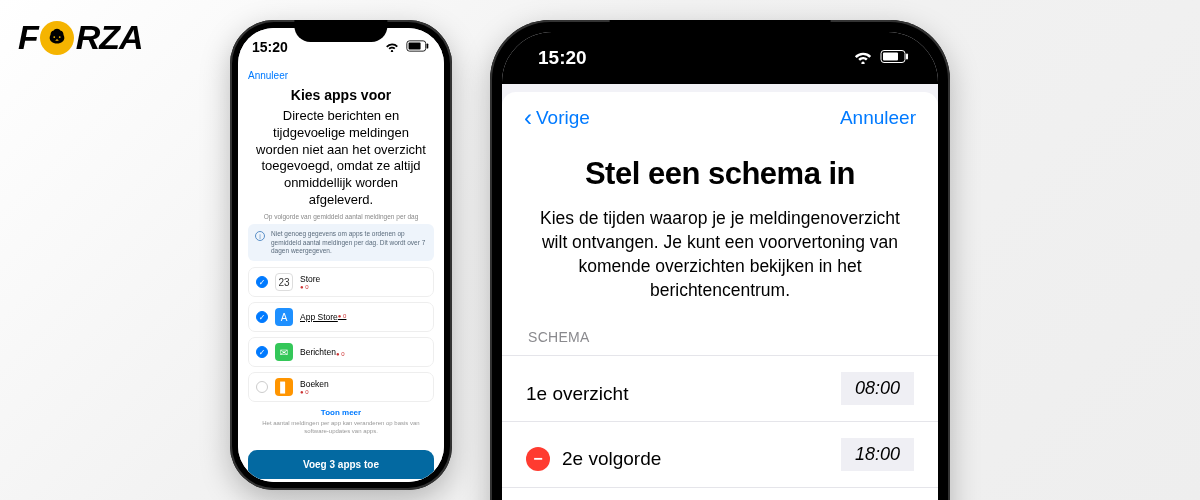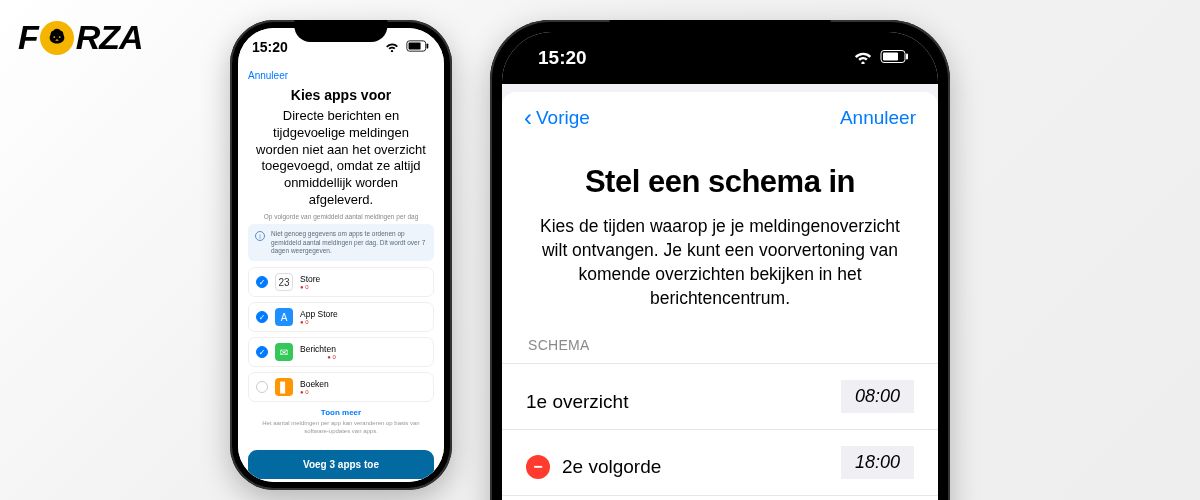--- a/index.html
+++ b/index.html
@@ -46,21 +46,21 @@
 .sm-row .app-meta { font-size: 6px; color: #c33; }
 .sm-more { text-align: center; color: #007aff; font-size: 8px; font-weight: 600; margin: 6px 0 3px; }
 .sm-foot { text-align: center; font-size: 6px; color: #999; padding: 0 6px; line-height: 1.3; }
 .sm-cta { margin-top: 14px; background: #0369a1; color: #fff; text-align: center; border-radius: 9px; padding: 9px 0; font-size: 10px; font-weight: 600; }
 
 
 .bg-sheet { background: #fff; border-top-left-radius: 14px; border-top-right-radius: 14px; margin: 8px 0 0; height: calc(100% - 60px); overflow: hidden; }
 .bg-nav { display: flex; justify-content: space-between; align-items: center; padding: 14px 22px 6px; color: #007aff; font-size: 19px; }
 .bg-back { display: flex; align-items: center; gap: 4px; }
 .bg-back-chevron { font-size: 24px; line-height: 1; font-weight: 400; }
-.bg-title { font-size: 31px; font-weight: 700; text-align: center; margin: 28px 20px 14px; letter-spacing: -0.5px; }
+.bg-title { font-size: 31px; font-weight: 700; text-align: center; margin: 20px 20px 14px; letter-spacing: -0.5px; }
 .bg-sub { font-size: 17.5px; text-align: center; line-height: 1.38; padding: 0 30px; }
 .bg-section-label { font-size: 14px; color: #8a8a8e; letter-spacing: 0.3px; margin: 26px 0 10px 26px; }
 .bg-list { border-top: 1px solid #e5e5ea; }
 .bg-row { display: flex; align-items: flex-end; justify-content: space-between; padding: 16px 24px; border-bottom: 1px solid #e5e5ea; font-size: 19px; }
 .bg-row-left { display: flex; align-items: center; gap: 12px; }
 .bg-remove { width: 24px; height: 24px; border-radius: 50%; background: #ff3b30; color: #fff; display: flex; align-items: center; justify-content: center; font-weight: 700; font-size: 16px; line-height: 1; }
 .bg-time { background: #efeff4; border-radius: 0; padding: 6px 14px; font-size: 18px; font-style: italic; }
 
 </style>
 </head>
@@ -109,29 +109,29 @@
             <span class="chk on">✓</span>
             <span class="app-icon" style="background:#ffffff;color:#333;border:1px solid #ddd;">23</span>
             <span style="display:flex;flex-direction:column;">
               <span class="app-label">Store</span>
               <span class="app-meta">● 0</span>
             </span>
           </div>
           <div class="sm-row">
             <span class="chk on">✓</span>
             <span class="app-icon" style="background:#1e90ff;">A</span>
-            <span style="display:flex;flex-direction:column;">
+            <span style="display:flex;flex-direction:row;text-decoration:underline;">
               <span class="app-label">App Store</span>
               <span class="app-meta">● 0</span>
             </span>
           </div>
           <div class="sm-row">
             <span class="chk on">✓</span>
             <span class="app-icon" style="background:#34c759;">✉</span>
-            <span style="display:flex;flex-direction:column;align-items:flex-end;">
+            <span style="display:flex;flex-direction:row;align-items:flex-end;">
               <span class="app-label">Berichten</span>
               <span class="app-meta">● 0</span>
             </span>
           </div>
           <div class="sm-row">
             <span class="chk "></span>
             <span class="app-icon" style="background:#ff9500;">▋</span>
             <span style="display:flex;flex-direction:column;">
               <span class="app-label">Boeken</span>
               <span class="app-meta">● 0</span>

